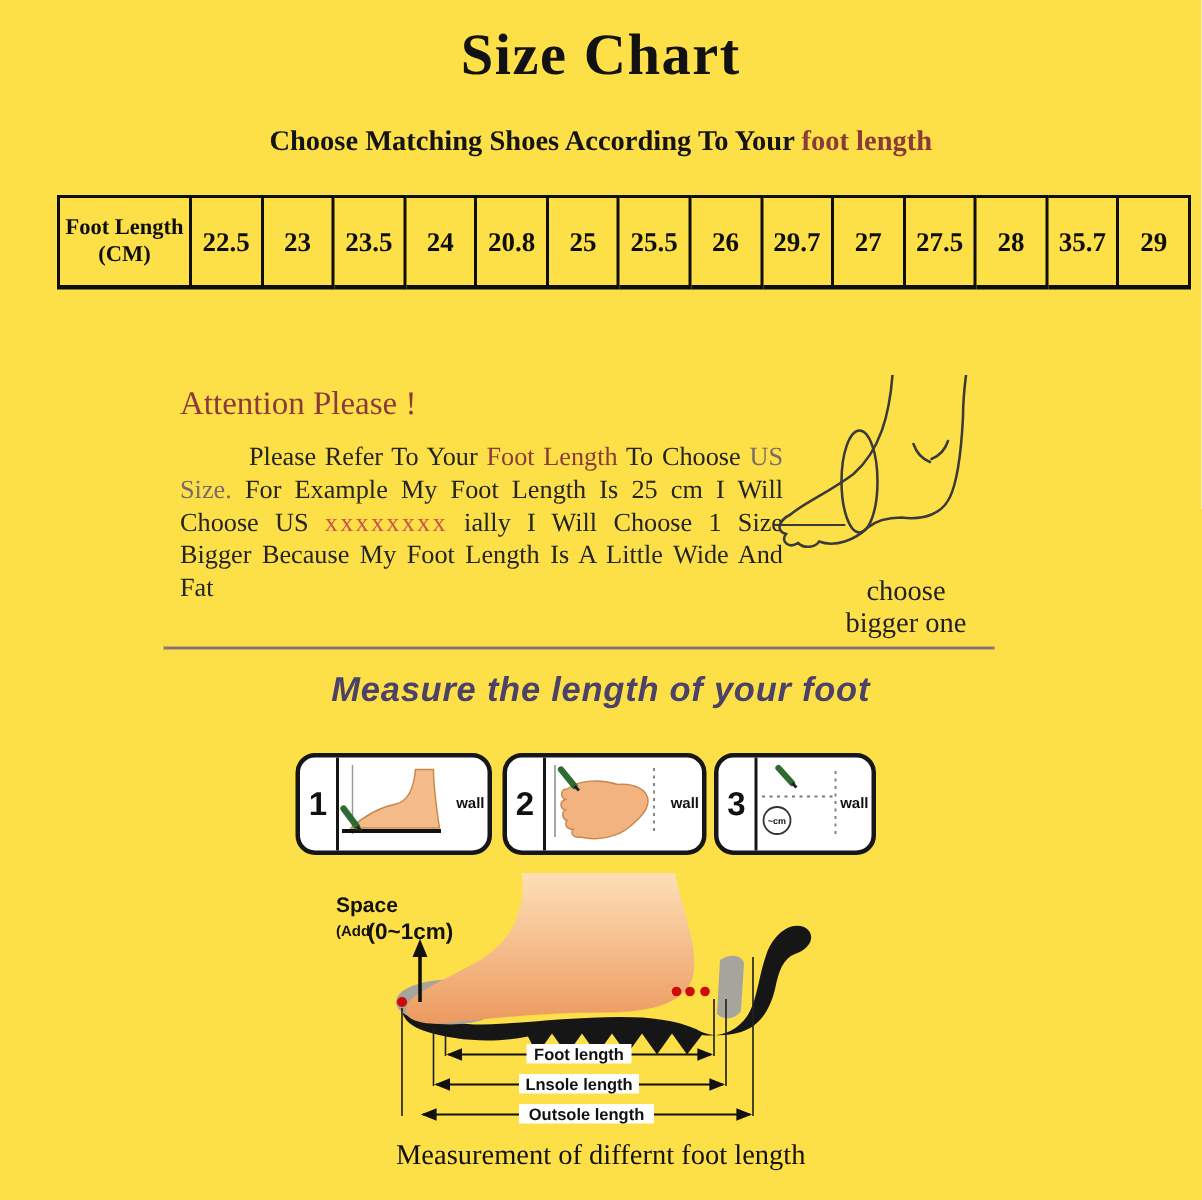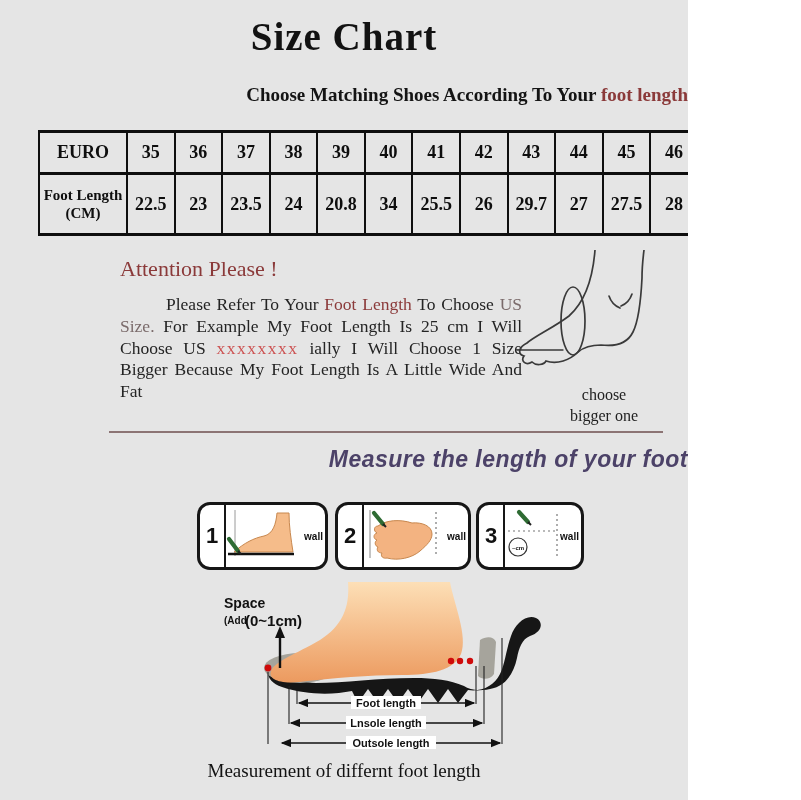--- a/index.html
+++ b/index.html
@@ -1,21 +1,21 @@
 <!DOCTYPE html>
 <html><head>
 <meta charset="utf-8">
 <style>
   html,body{margin:0;padding:0;background:#fff;}
-  .canvas{position:relative;width:688px;height:800px;background:#e5e5e5;
+  .canvas{position:relative;width:801px;height:800px;background:#fde047;
           font-family:"Liberation Serif",serif;overflow:hidden;color:#111;}
 
   .title{position:absolute;top:14px;left:0;width:100%;text-align:center;
          font-size:39px;font-weight:bold;color:#121212;margin:0;letter-spacing:1px;}
-  .subtitle{position:absolute;top:84px;left:0;width:100%;text-align:right;
+  .subtitle{position:absolute;top:84px;left:0;width:100%;text-align:center;
             font-size:19px;font-weight:bold;color:#141414;}
   .subtitle .accent{color:#8b3a3a;}
 
   
   table.size-table{position:absolute;left:38px;top:130px;width:756px;border-collapse:collapse;
                    table-layout:fixed;}
   table.size-table td{border:2px solid #0e0e0e;text-align:center;vertical-align:middle;
                       font-weight:bold;font-size:18px;color:#0e0e0e;padding:0 2px;}
   table.size-table tr.r1 td{border-top:3px solid #0e0e0e;border-bottom:3px solid #0e0e0e;height:39px;}
   table.size-table tr.r2 td{border-bottom:3px solid #0e0e0e;height:58px;}
@@ -24,25 +24,25 @@
 
   
   .att-heading{position:absolute;left:120px;top:256px;font-size:22px;color:#8b3a3a;}
   .att-par{position:absolute;left:120px;top:294px;width:402px;font-size:17.5px;
            line-height:21.8px;text-align:justify;text-indent:46px;color:#242424;}
   .att-par .maroon{color:#8b3a3a;}
   .att-par .muted{color:#7a6a6a;}
   .att-par .redx{color:#cc5252;letter-spacing:1.5px;}
   .sketch{position:absolute;left:515px;top:250px;}
   .choose-bigger{position:absolute;left:546px;top:384px;width:116px;text-align:center;
-                 font-size:16px;line-height:21px;color:#222;}
+                 font-size:19px;line-height:21px;color:#222;}
 
   .divider{position:absolute;left:109px;top:431px;width:554px;height:2px;background:#8c7474;}
 
-  .measure-heading{position:absolute;top:446px;left:0;width:100%;text-align:right;
+  .measure-heading{position:absolute;top:446px;left:0;width:100%;text-align:center;
                    font-family:"Liberation Sans",sans-serif;font-size:23px;font-weight:bold;
                    font-style:italic;color:#4c4268;letter-spacing:.5px;}
 
   
   .panel{position:absolute;top:502px;height:62px;border:3px solid #161616;border-radius:13px;background:#fff;}
   #panel1{left:197px;width:125px;}
   #panel2{left:335px;width:130px;}
   #panel3{left:476px;width:102px;}
   .panel .num{position:absolute;left:0;top:0;bottom:0;width:24px;border-right:2px solid #161616;
               font-family:"Liberation Sans",sans-serif;font-weight:bold;font-size:22px;
@@ -61,47 +61,30 @@
 <body>
 
 <div class="canvas">
 
   <h1 class="title">Size Chart</h1>
 
   <div class="subtitle"><span>Choose Matching Shoes According To Your </span><span class="accent">foot length</span></div>
 
   <table class="size-table">
     <tbody>
-        <tr class="r1" id="euro-row">
-      <td class="lbl">EURO</td>
-    <td>35</td>
-          <td>36</td>
-          <td>37</td>
-          <td>38</td>
-          <td>39</td>
-          <td>40</td>
-          <td>41</td>
-          <td>42</td>
-          <td>43</td>
-          <td>44</td>
-          <td>45</td>
-          <td>46</td>
-          <td>47</td>
-          <td>48</td>
-        </tr>
     <tr class="r2" id="len-row">
       <td class="lbl">
         <div class="wrap">Foot Length (CM)</div>
       </td>
     <td>22.5</td>
           <td>23</td>
           <td>23.5</td>
           <td>24</td>
           <td>20.8</td>
-          <td>34</td>
+          <td>25</td>
           <td>25.5</td>
           <td>26</td>
           <td>29.7</td>
           <td>27</td>
           <td>27.5</td>
           <td>28</td>
           <td>35.7</td>
           <td>29</td>
         </tr>
   </tbody>

